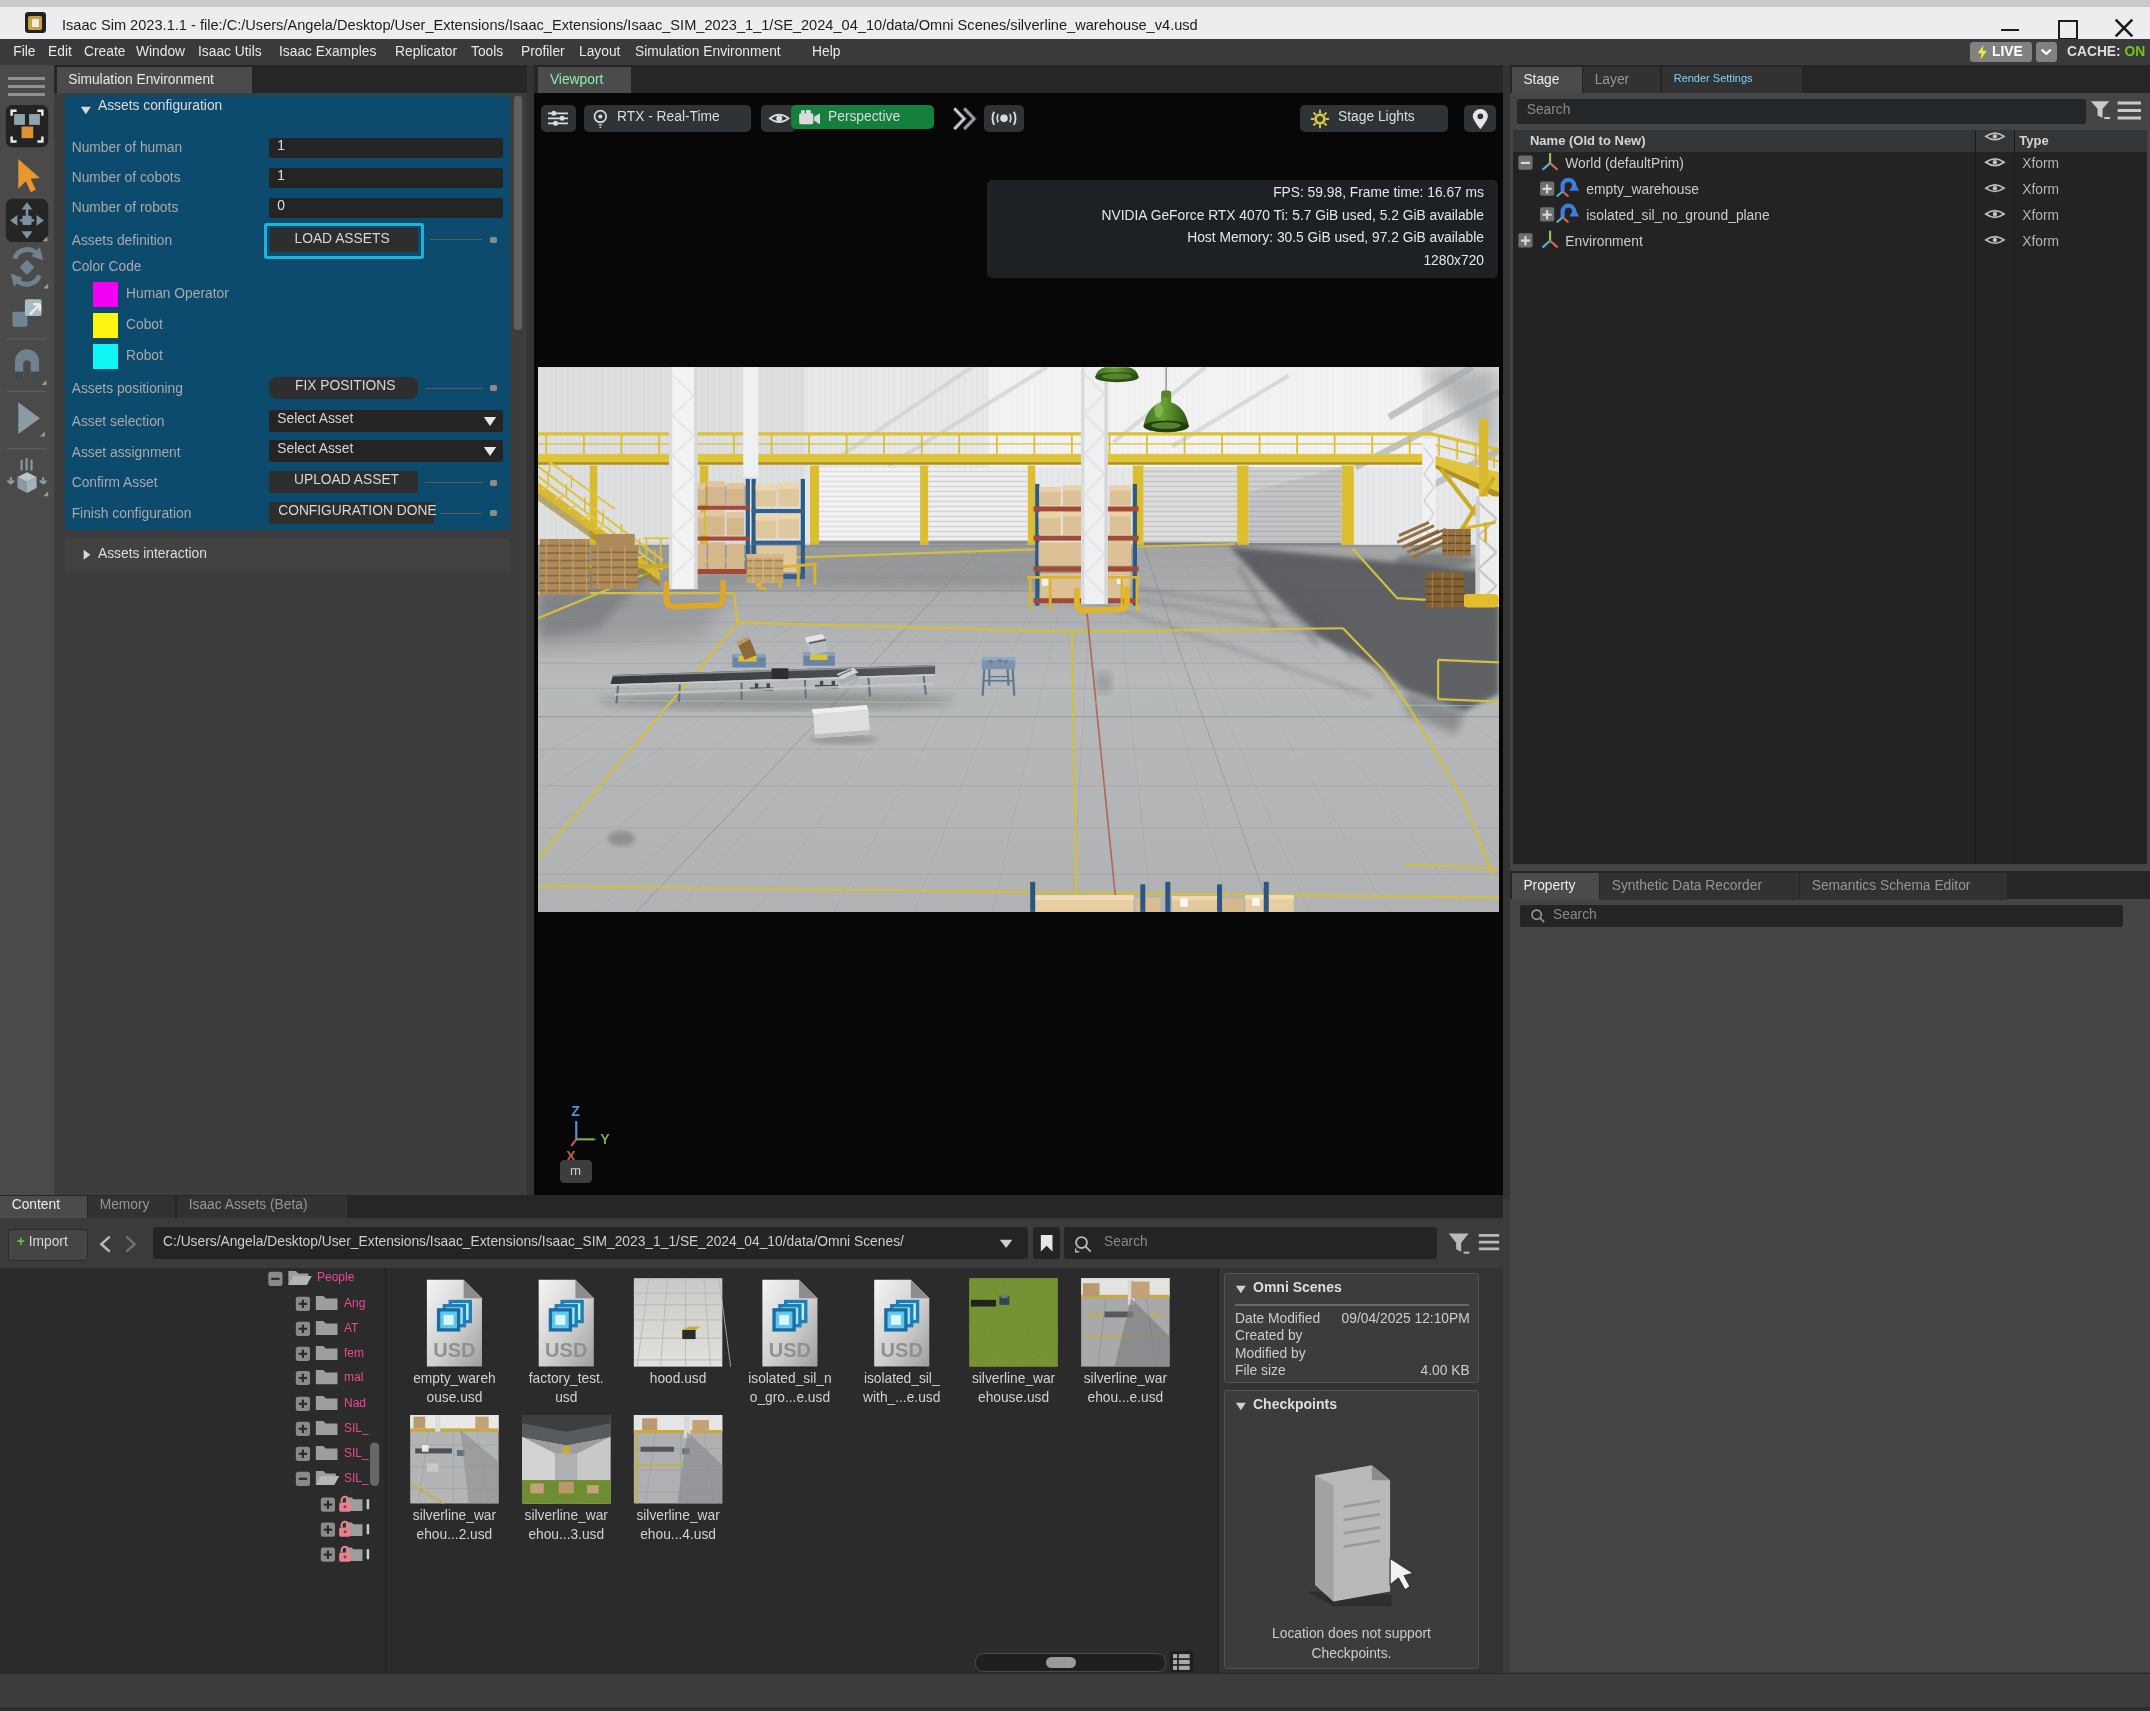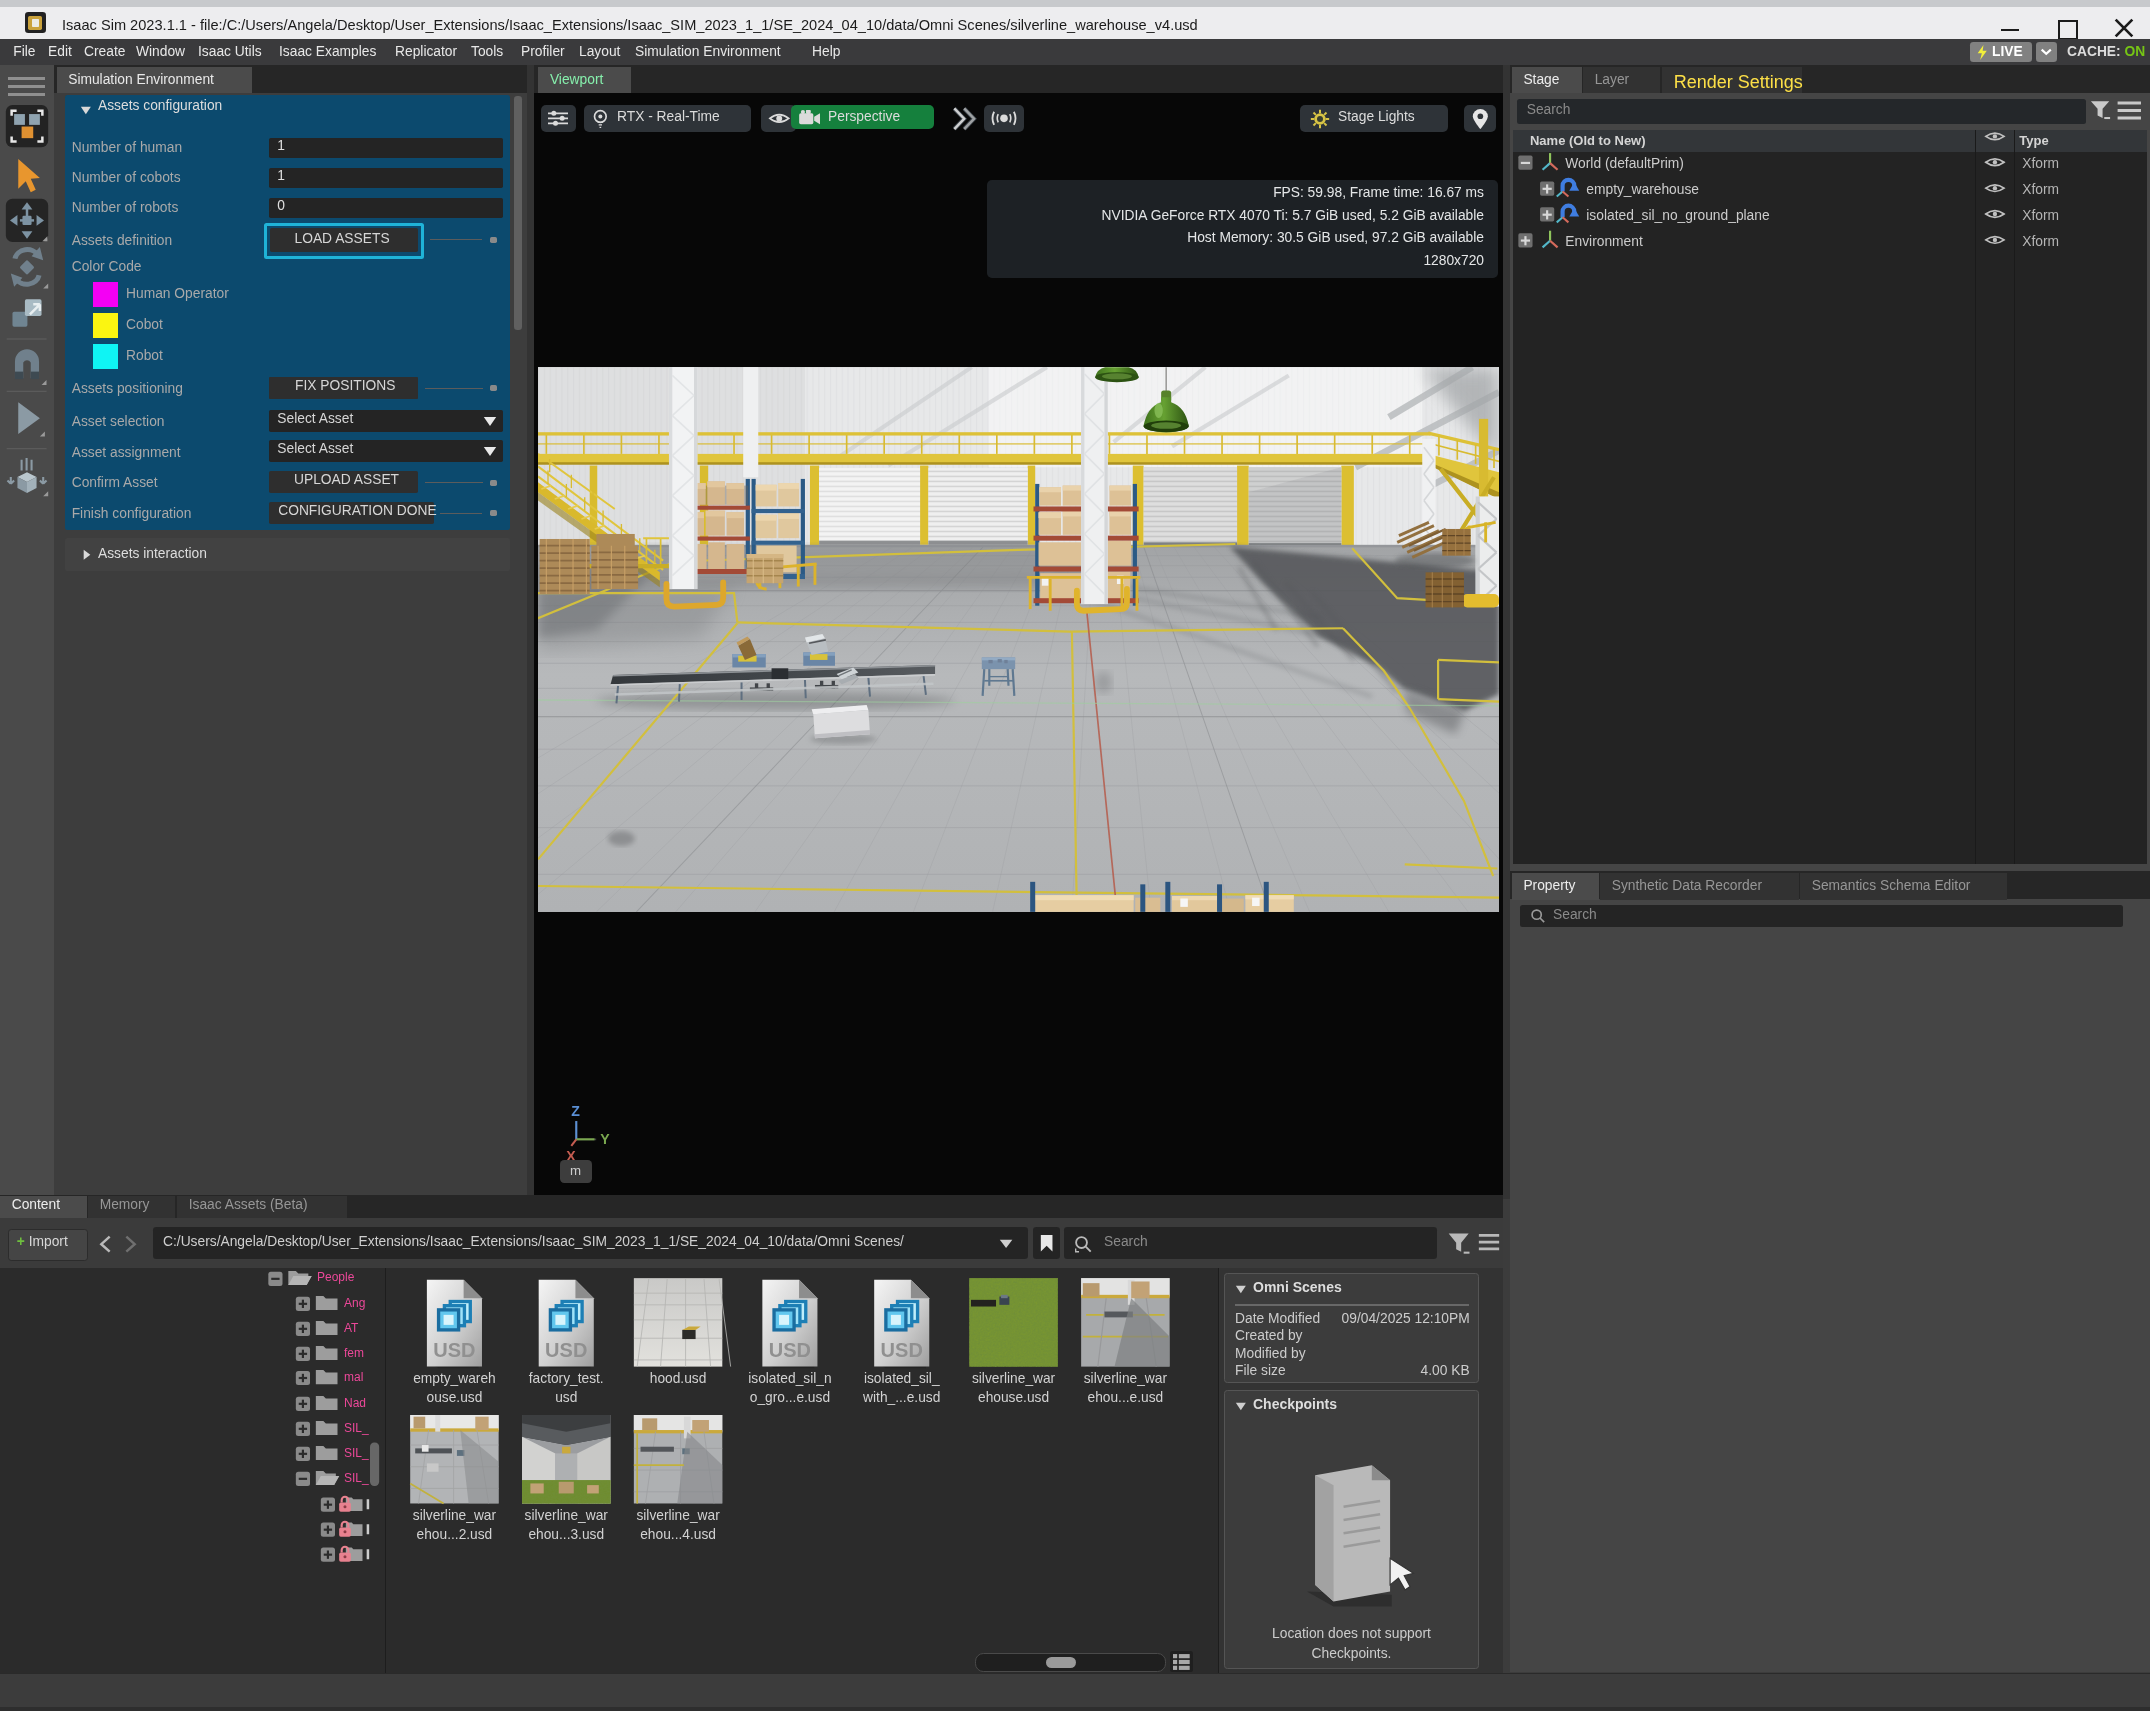--- a/index.html
+++ b/index.html
@@ -171,21 +171,21 @@
 
         <div class="abs txt" style="left:6.7px;top:164px;">Color Code</div>
         <div class="abs" style="left:27.5px;top:187px;width:25px;height:25px;background:#f400f4;"></div>
         <div class="abs txt" style="left:61px;top:191px;">Human Operator</div>
         <div class="abs" style="left:27.5px;top:218px;width:25px;height:25px;background:#fbf511;"></div>
         <div class="abs txt" style="left:61px;top:222px;">Cobot</div>
         <div class="abs" style="left:27.5px;top:249px;width:25px;height:25px;background:#0ff4f4;"></div>
         <div class="abs txt" style="left:61px;top:253px;">Robot</div>
 
         <div class="abs txt" style="left:6.7px;top:286px;">Assets positioning</div>
-        <div class="abs" style="left:204px;top:282px;width:149px;height:22.5px;background:#2e2e2e;border-radius:1px;">
+        <div class="abs" style="left:204px;top:282px;width:149px;height:22.5px;background:#2e2e2e;border-radius:8px;">
             <div class="abs txt" style="left:26px;top:1.7px;color:#d6d6d6;">FIX POSITIONS</div>
           </div>
         <div class="abs" style="left:360px;top:293px;width:58px;height:1.7px;background:#5c5c5c;"></div>
         <div class="abs" style="left:425px;top:290px;width:6.7px;height:6.7px;background:#8a8a8a;border-radius:1.7px;"></div>
 
         <div class="abs txt" style="left:6.7px;top:319px;">Asset selection</div>
         <div class="abs" style="left:204px;top:315px;width:234px;height:22.5px;background:#242424;border-radius:1.7px;">
           <div class="abs txt" style="left:8.3px;top:1.7px;color:#d6d6d6;">Select Asset</div>
           <svg class="abs" style="left:214px;top:6.7px;" width="14" height="11" viewBox="0 0 17 13">
               <path d="M1 1 L16 1 L8.5 12 Z" fill="#e8e8e8"></path>
@@ -918,21 +918,21 @@
   </div>
 
   <div class="abs" style="left:1510px;top:65px;width:641px;height:28px;background:#262626;">
     <div class="abs" style="left:1.7px;top:1.7px;width:70px;height:27px;background:#4b4b4b;">
         <div class="abs txt" style="left:11.7px;top:5px;font-size:13.8px;color:#ededed;">Stage</div>
       </div>
     <div class="abs" style="left:73px;top:1.7px;width:77px;height:27px;background:#323232;">
         <div class="abs txt" style="left:11.7px;top:5px;font-size:13.8px;color:#969696;">Layer</div>
       </div>
     <div class="abs" style="left:152px;top:1.7px;width:140px;height:27px;background:#323232;">
-        <div class="abs txt" style="left:11.7px;top:5px;font-size:18px;color:#fde047;">Render Settings</div>
+        <div class="abs txt" style="left:11.7px;top:5px;font-size:11px;color:#7dd3fc;">Render Settings</div>
       </div>
   </div>
   <div class="abs" style="left:1510px;top:93px;width:641px;height:1579px;background:#454545;">
 
     <div class="abs" style="left:6.7px;top:5.8px;width:569px;height:25px;background:#24272a;border-radius:2.5px;">
       <div class="abs txt" style="left:10px;top:3.3px;font-size:13.8px;color:#8a8a8a;">Search</div>
     </div>
     <svg id="stage-icons" class="abs" style="left:0;top:0;z-index:5;" width="641" height="217" viewBox="0 0 768 260">
       <g>
         <path d="M696 10 L718 10 L710 19 L710 30 L704 27 L704 19 Z" fill="#c9c9c9"></path>

